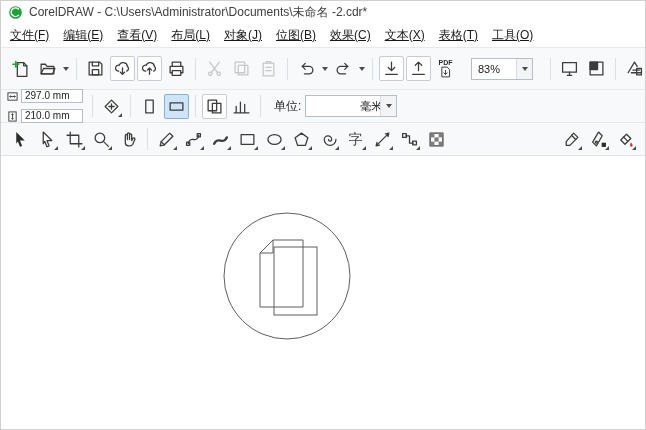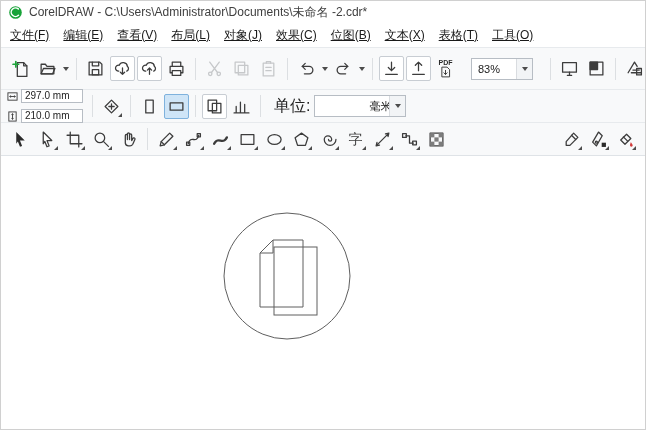--- a/index.html
+++ b/index.html
@@ -38,21 +38,21 @@
   .combo .val { flex:1; padding:0 6px; font-size:11px; white-space:nowrap; overflow:hidden; }
   .combo .drop { width:16px; height:100%; display:flex; align-items:center; justify-content:center; border-left:1px solid #d9dce0; background:#f2f4f6; }
 
   .pdf-text { font-size:7px; font-weight:bold; line-height:7px; color:#2b2b2b; }
 
   
   .preset-combo { width:152px; margin-right:8px; }
   .dim-fields { display:flex; flex-direction:column; gap:6px; margin-right:4px; }
   .dim-row { display:flex; align-items:center; gap:3px; }
   .mm-field { display:inline-block; width:62px; height:14px; line-height:12px; border:1px solid #b7bdc4; background:#fff; font-size:10px; padding:0 3px; }
-  .units-label { font-size:16px; margin:0 4px 0 8px; white-space:nowrap; }
+  .units-label { font-size:12px; margin:0 4px 0 8px; white-space:nowrap; }
   .units-combo { width:92px;padding-left:48px; }
 
   .txt-glyph { font-size:14px; line-height:14px; color:#3c3c3c; }
 
   
   .tabbar { height:21px; display:flex; align-items:stretch; background:#d8e1ec; border-top:1px solid #c2cdd9; font-size:11px; }
   .home-tab { width:30px; display:flex; align-items:center; justify-content:center; background:#46525f; }
   .tab { display:flex; align-items:center; padding:0 14px; border-right:1px solid #c2cdd9; color:#2b2b2b; white-space:nowrap; }
   .tab.active { background:#fdfdfd; }
   .newtab { width:20px; display:flex; align-items:center; justify-content:center; color:#3c3c3c; font-size:13px; }
@@ -74,22 +74,22 @@
     </svg>
     <span class="title">CorelDRAW - C:\Users\Administrator\Documents\未命名 -2.cdr*</span>
   </div>
 
   <div class="menubar">
     <span class="menu-item">文件(F)</span>
     <span class="menu-item">编辑(E)</span>
     <span class="menu-item">查看(V)</span>
     <span class="menu-item">布局(L)</span>
     <span class="menu-item">对象(J)</span>
+    <span class="menu-item">位图(B)</span>
     <span class="menu-item">效果(C)</span>
-    <span class="menu-item">位图(B)</span>
     <span class="menu-item">文本(X)</span>
     <span class="menu-item">表格(T)</span>
     <span class="menu-item">工具(O)</span>
   </div>
 
   <div class="toolbar std-toolbar">
     <button class="tbtn">
       <svg width="17" height="17" viewBox="0 0 16 16">
         <path d="M5 2.5h6l3 3v10H5z"></path>
           <path d="M11 2.5v3h3"></path>

